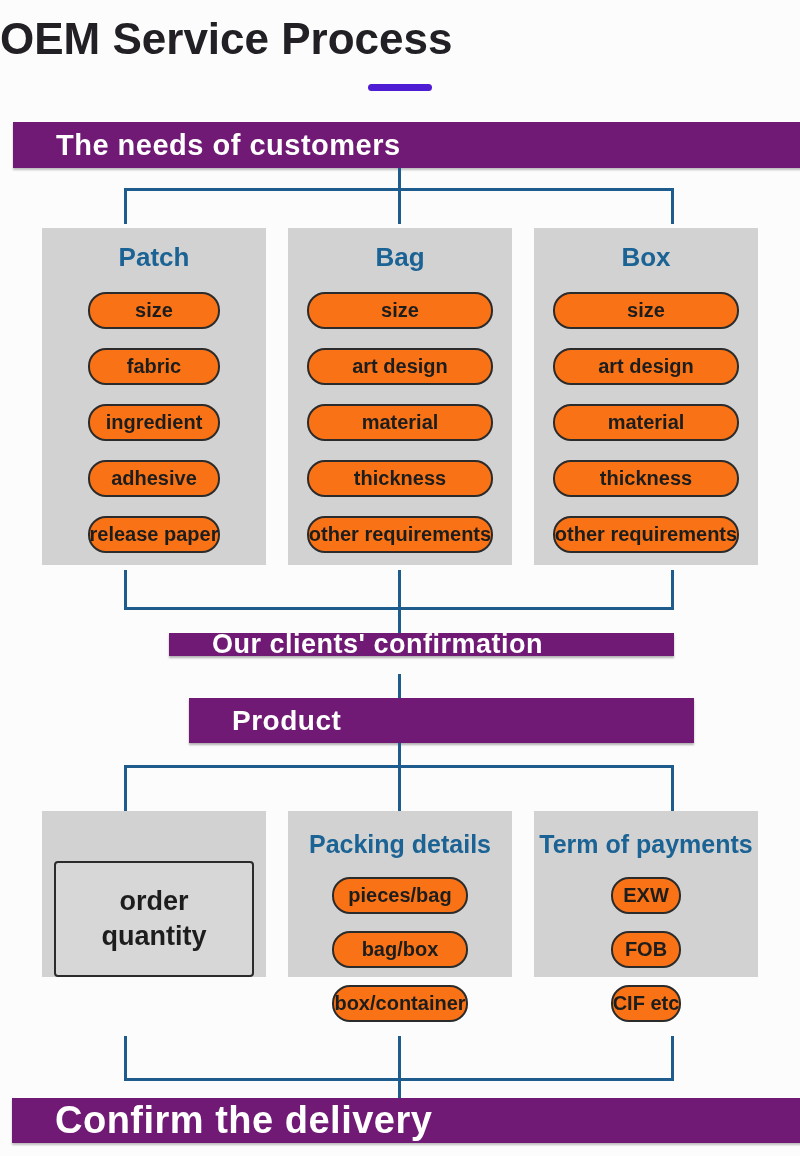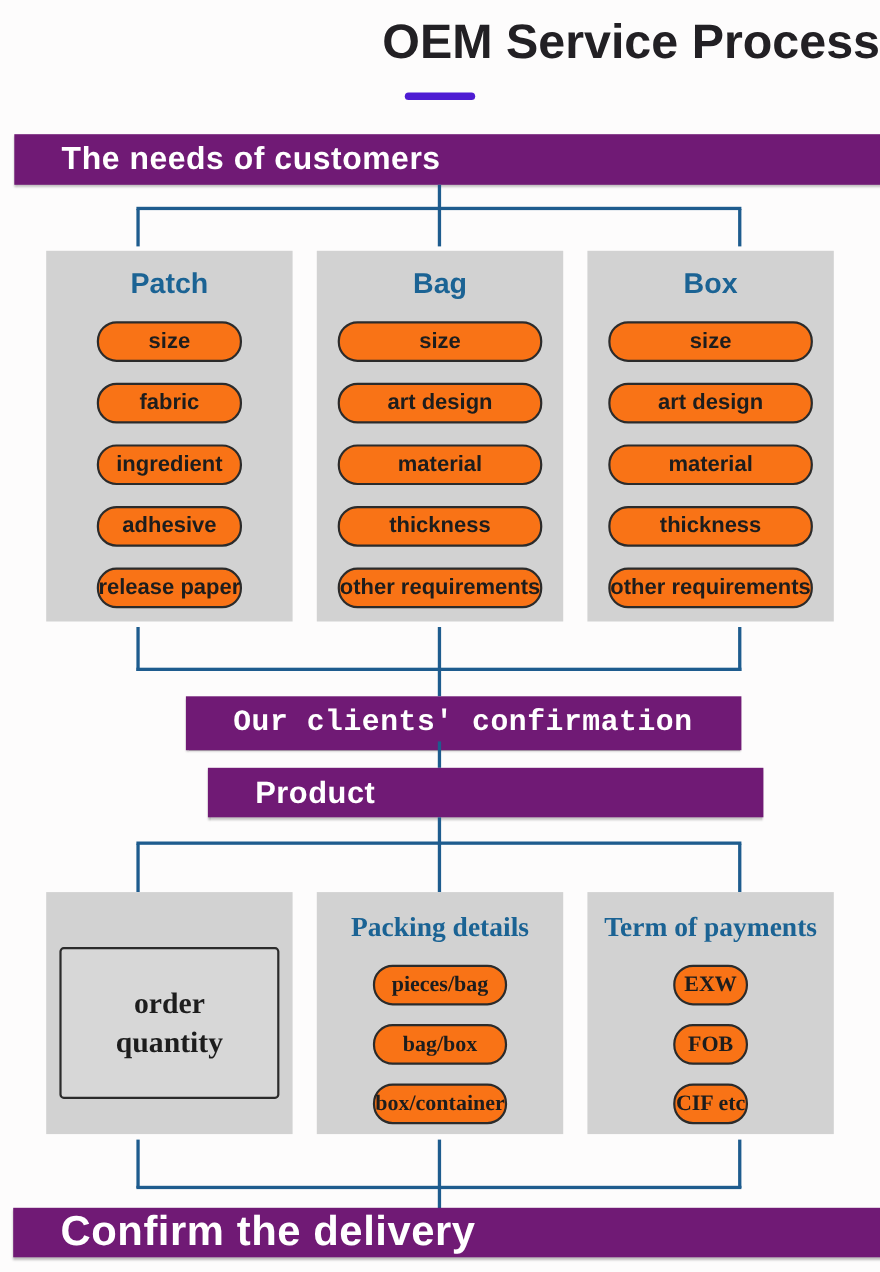--- a/index.html
+++ b/index.html
@@ -1,43 +1,43 @@
 <!DOCTYPE html>
 <html><head>
 <meta charset="utf-8">
 <style>
   html,body{margin:0;padding:0;background:#fdfcfc;}
   #stage{
     position:relative;width:800px;height:1156px;overflow:hidden;
     background:#fdfcfc;font-family:"Liberation Sans",sans-serif;
   }
   .page-title{
-    position:absolute;left:0;top:14px;width:800px;text-align:right;
+    position:absolute;left:0;top:14px;width:800px;text-align:left;
     font-size:44px;font-weight:800;color:#222024;letter-spacing:0px;
   }
   .accent-bar{
     position:absolute;left:368px;top:84px;width:64px;height:7px;
     border-radius:4px;background:#4e1cd3;
   }
   .banner{
     position:absolute;background:#701a75;color:#ffffff;font-weight:700;
     display:flex;align-items:center;justify-content:flex-start;
     letter-spacing:0.5px;box-shadow:0 2px 2px rgba(0,0,0,0.25);padding-left:43px;
   }
   .banner.needs{left:13px;top:122px;width:765px;height:46px;font-size:29px;}
-  .banner.confirmation{left:169px;top:633px;width:462px;height:49px;font-size:27px;box-shadow:0 2px 2px rgba(0,0,0,0.3);font-family:Liberation Mono, monospace;}
+  .banner.confirmation{left:169px;top:633px;width:462px;height:23px;font-size:27px;box-shadow:0 2px 2px rgba(0,0,0,0.3);}
   .banner.product{left:169px;top:698px;width:462px;height:45px;font-size:28px;box-shadow:0 2px 2px rgba(0,0,0,0.3);margin-left:20px;}
   .banner.delivery{left:12px;top:1098px;width:765px;height:45px;font-size:38px;}
   .line{position:absolute;background:#1e5c8e;}
   .panel{
     position:absolute;width:224px;background:#d2d2d2;
     display:flex;flex-direction:column;align-items:center;
   }
   .panel.toprow{top:228px;height:337px;padding-top:14px;box-sizing:border-box;}
-  .panel.bottomrow{top:811px;height:220px;padding-top:18px;box-sizing:border-box;font-family:Liberation Serif, serif;}
+  .panel.bottomrow{top:811px;height:166px;padding-top:18px;box-sizing:border-box;}
   .panel-heading{
     text-align:center;font-size:26px;font-weight:700;color:#1b6394;
     line-height:30px;flex:0 0 auto;
   }
   .panel.bottomrow .panel-heading{font-size:25px;}
   .pills{display:flex;flex-direction:column;gap:19px;margin-top:20px;padding:0 10px;}
   .panel.bottomrow .pills{gap:17px;margin-top:18px;}
   .pill{
     height:33px;border:2px solid #2b2b2b;border-radius:18px;background:#f97316;
     display:flex;align-items:center;justify-content:center;

